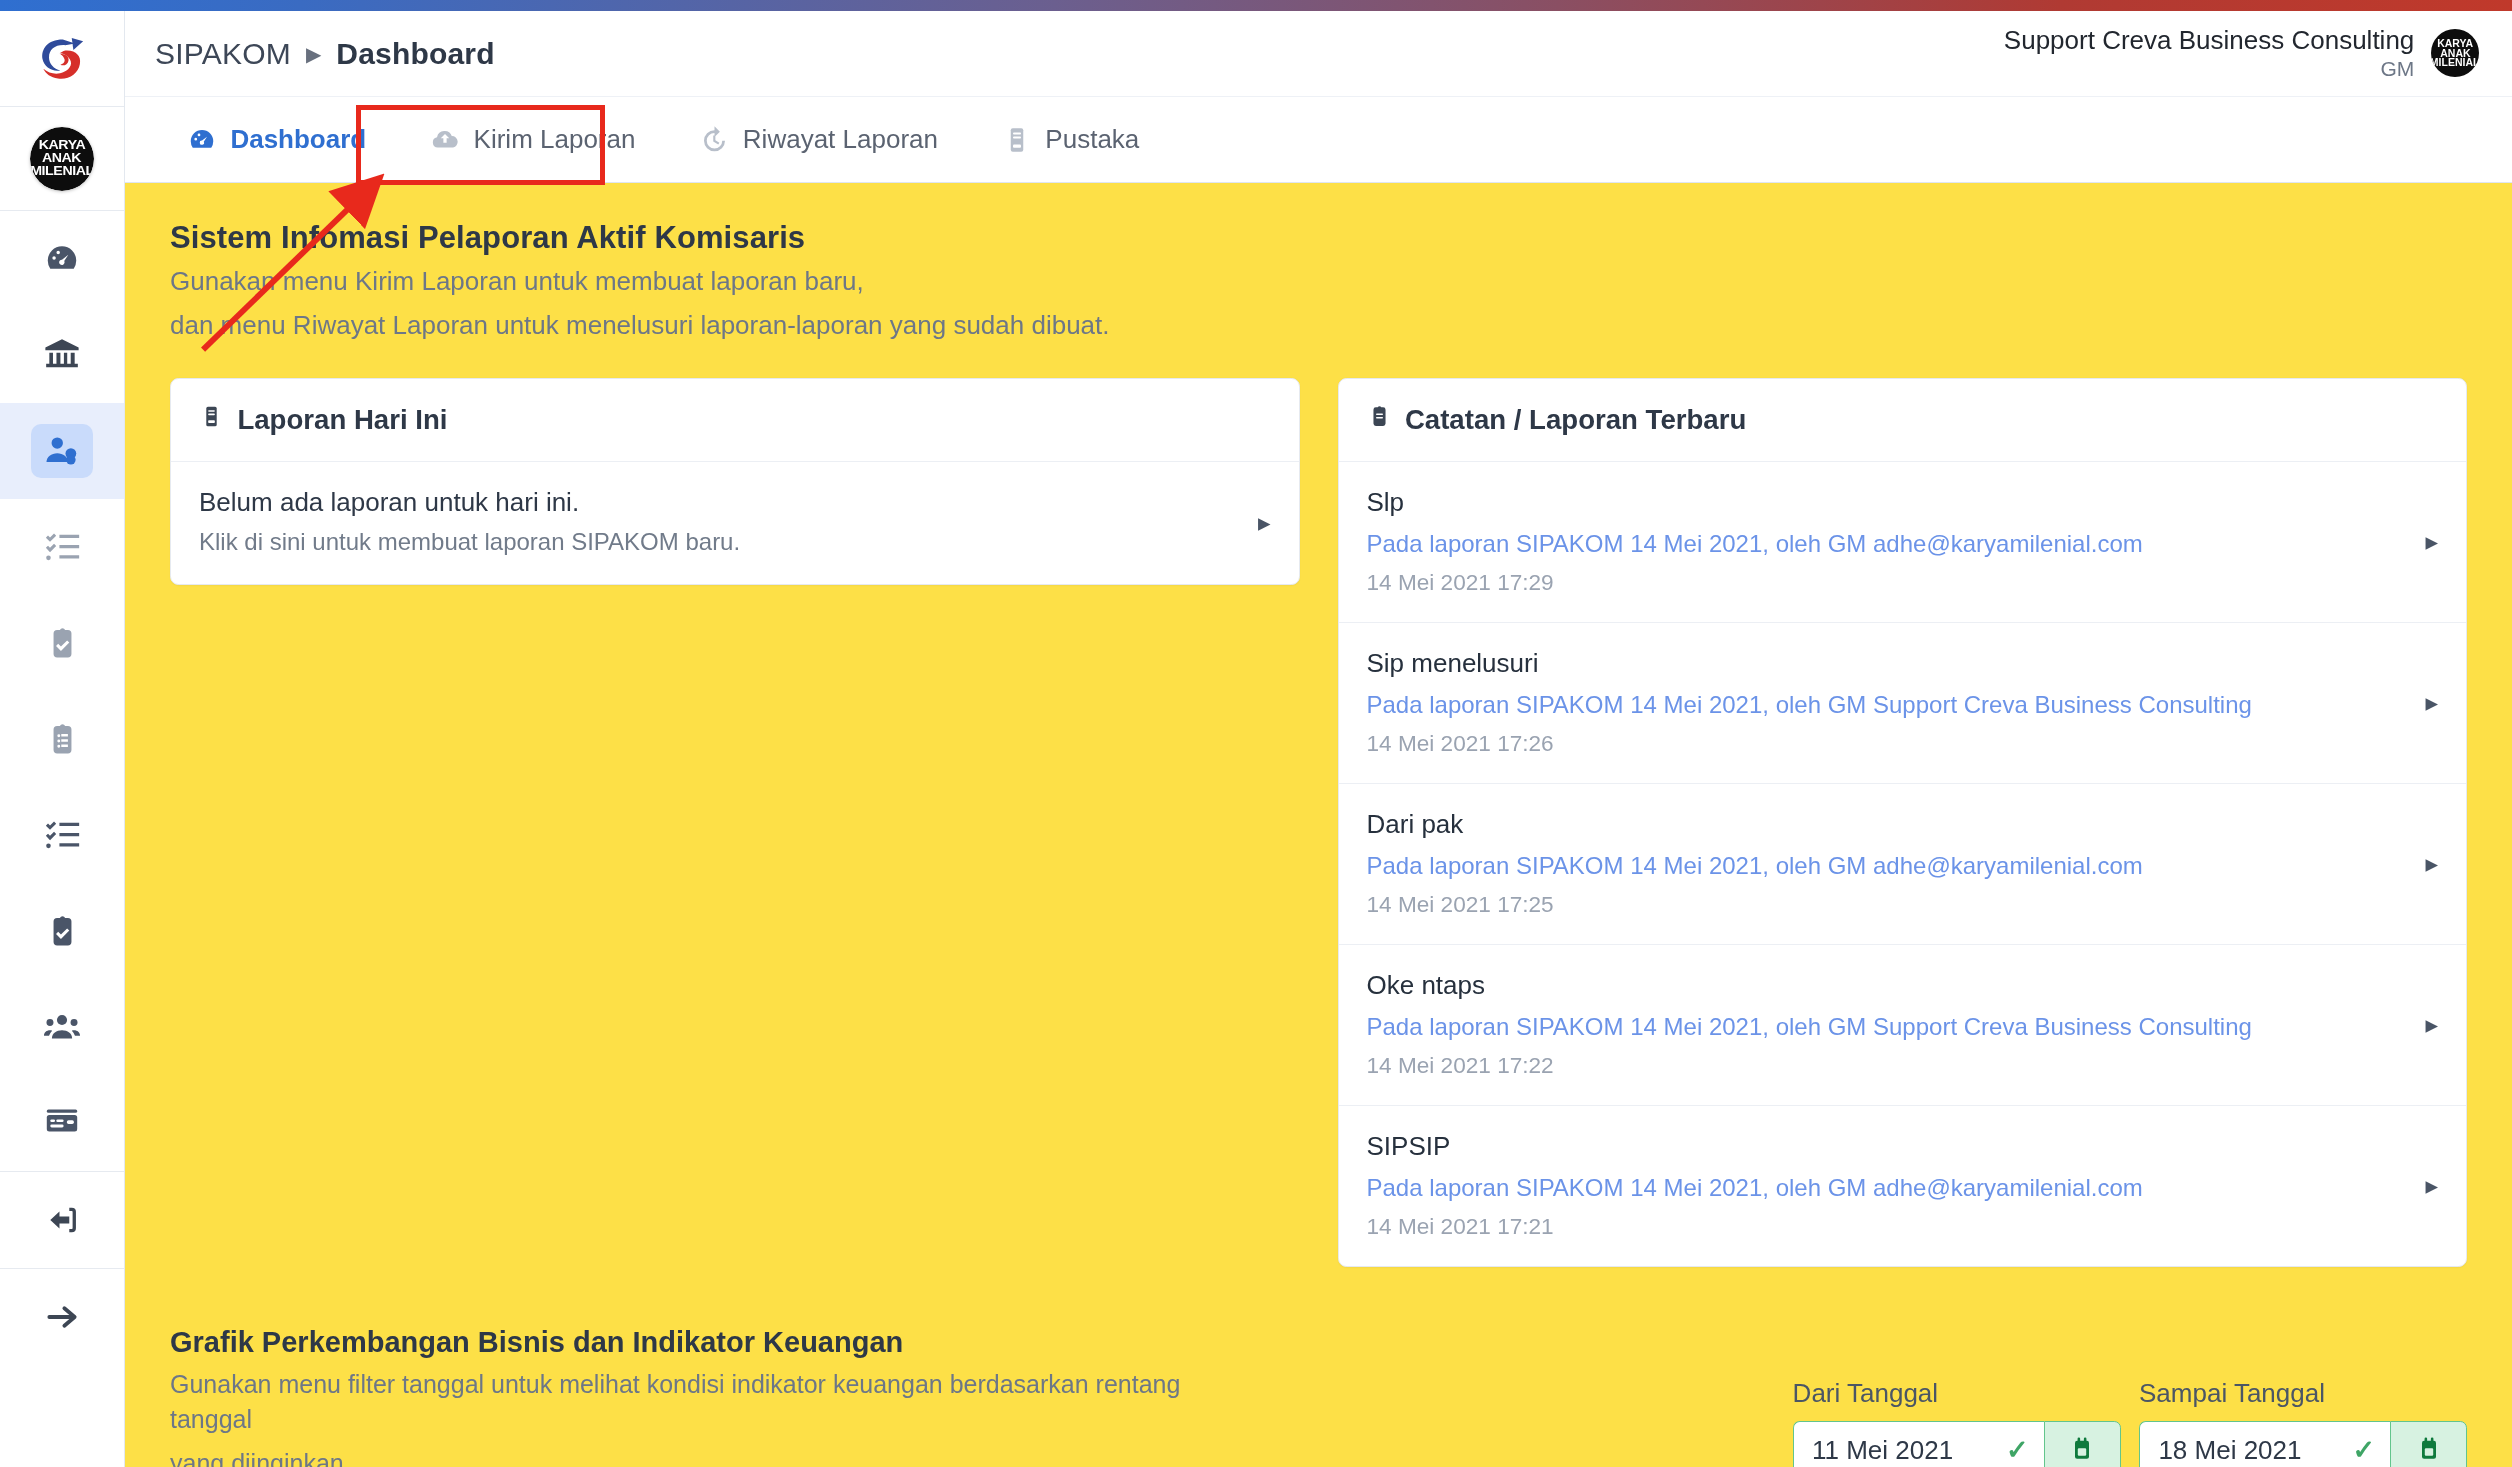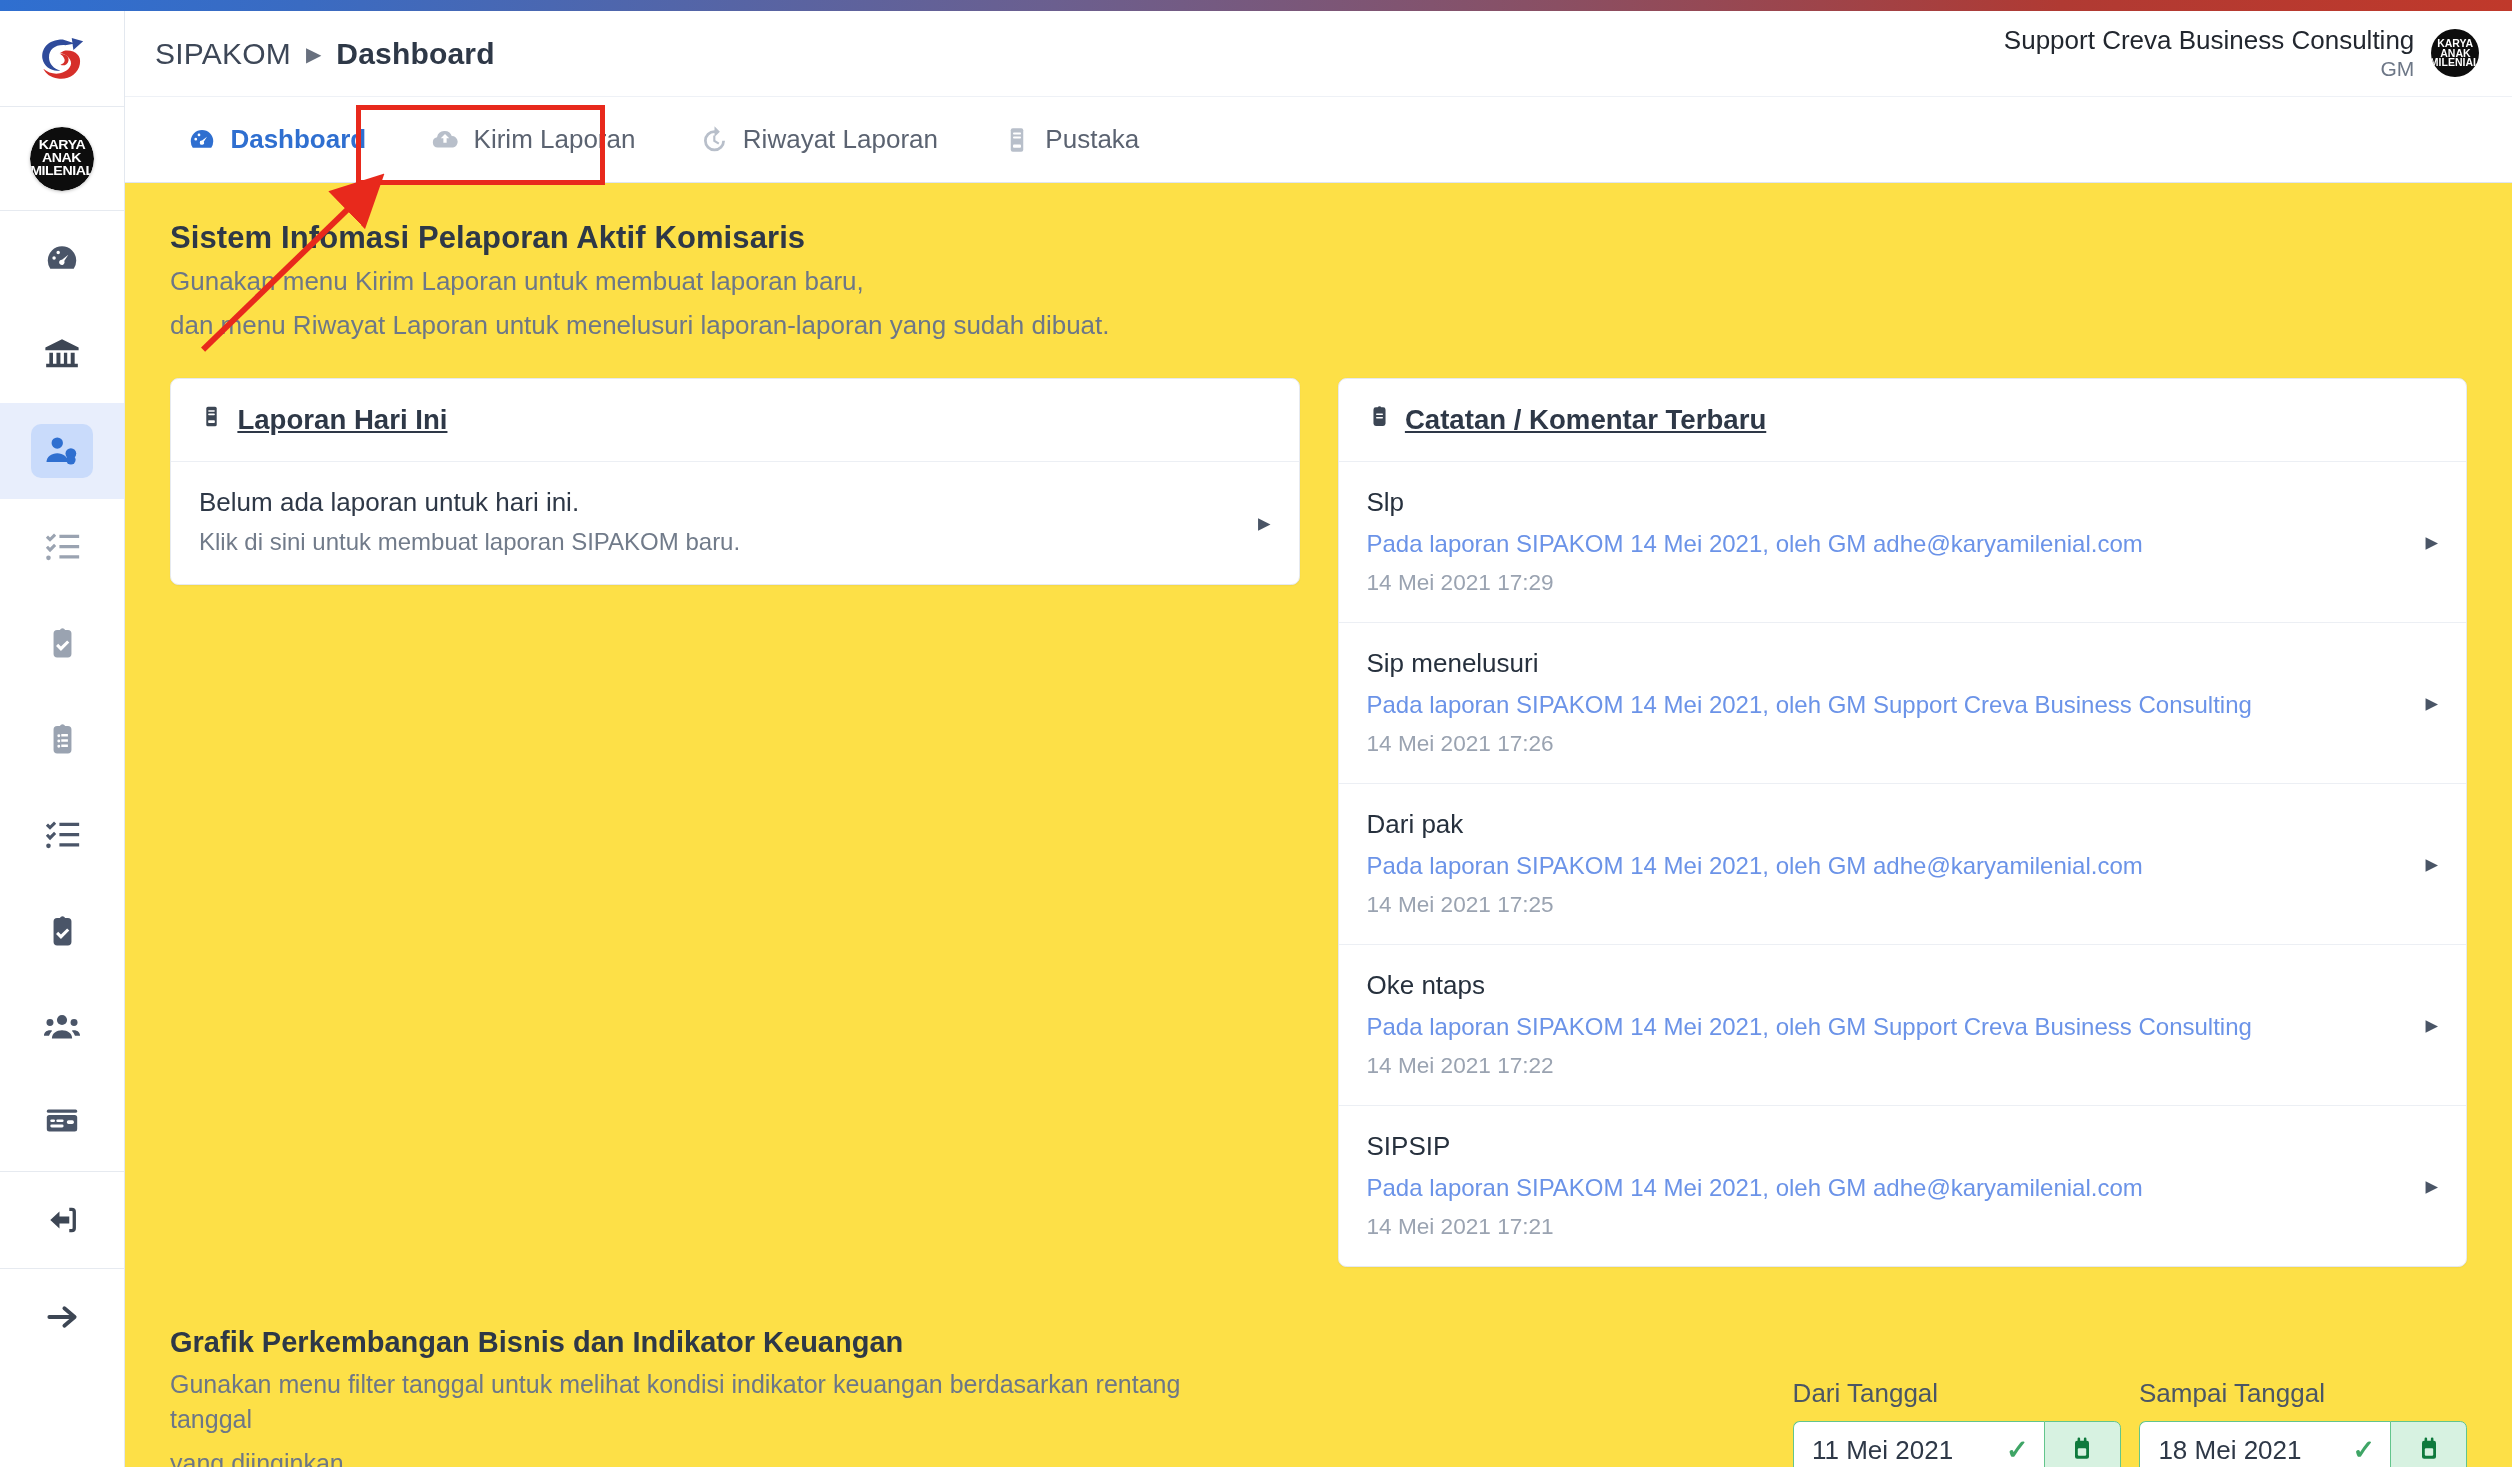--- a/index.html
+++ b/index.html
@@ -121,21 +121,21 @@
   .cards-row { display: flex; gap: 38px; padding: 35px 45px 0 45px; align-items: flex-start; }
   .card {
     background: #fff; border: 0.8px solid #e6eaf0; border-radius: 8.4px;
     box-shadow: 0 0.8px 1.7px rgba(20,30,60,.04); overflow: hidden;
   }
   .card-left { flex: 1 1 0; }
   .card-right { flex: 1 1 0; }
   .card-head {
     display: flex; align-items: center; gap: 13.4px;
     padding: 25px 28px; border-bottom: 0.8px solid #eceff4;
-    font-size: 27.6px; color: #2e3847; font-weight: 700; text-decoration: underline;
+    font-size: 27.6px; color: #2e3847; font-weight: 700;
   }
   .card-head svg { fill: #3c4654; }
 
   .row-item {
     display: flex; align-items: center; justify-content: space-between;
     padding: 23.4px 28px; border-bottom: 0.8px solid #eceff4; gap: 16.7px;
   }
   .row-item:last-child { border-bottom: none; }
   .row-main { min-width: 0; }
   .row-t1 { font-size: 26px; color: #2e3847; font-weight: 400; line-height: 1.35; }
@@ -410,21 +410,21 @@
 
           <div class="card card-right">
             <div class="card-head">
               <span>
                 <svg width="25" height="25" viewBox="0 0 24 24">
                     <path d="M15.5 3.2h-1.8a1.9 1.9 0 0 0-3.4 0H8.5A2.3 2.3 0 0 0 6.2 5.5v13.3A2.3 2.3 0 0 0 8.5 21h7A2.3 2.3 0 0 0 17.8 18.8V5.5A2.3 2.3 0 0 0 15.5 3.2z"></path>
                     <rect x="8.6" y="9" width="6.8" height="1.6" rx=".8" fill="#fff"></rect>
                     <rect x="8.6" y="12.4" width="6.8" height="1.6" rx=".8" fill="#fff"></rect>
                   </svg>
               </span>
-              <span>Catatan / Komentar Terbaru</span>
+              <span>Catatan / Laporan Terbaru</span>
             </div>
 
             <div class="row-item">
               <div class="row-main">
                 <div class="row-t1 plain">Slp</div>
                 <div class="row-link">Pada laporan SIPAKOM 14 Mei 2021, oleh GM adhe@karyamilenial.com</div>
                 <div class="row-time">14 Mei 2021 17:29</div>
               </div>
               <span class="chev">▸</span>
             </div>

